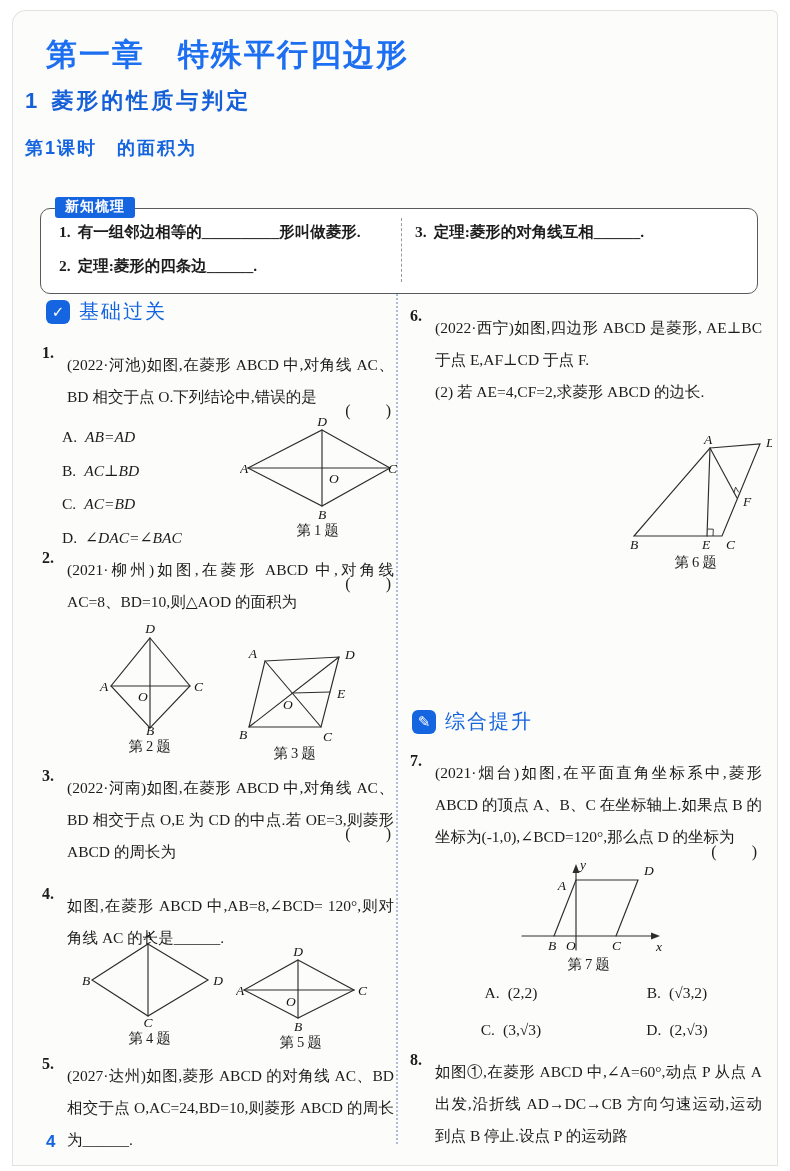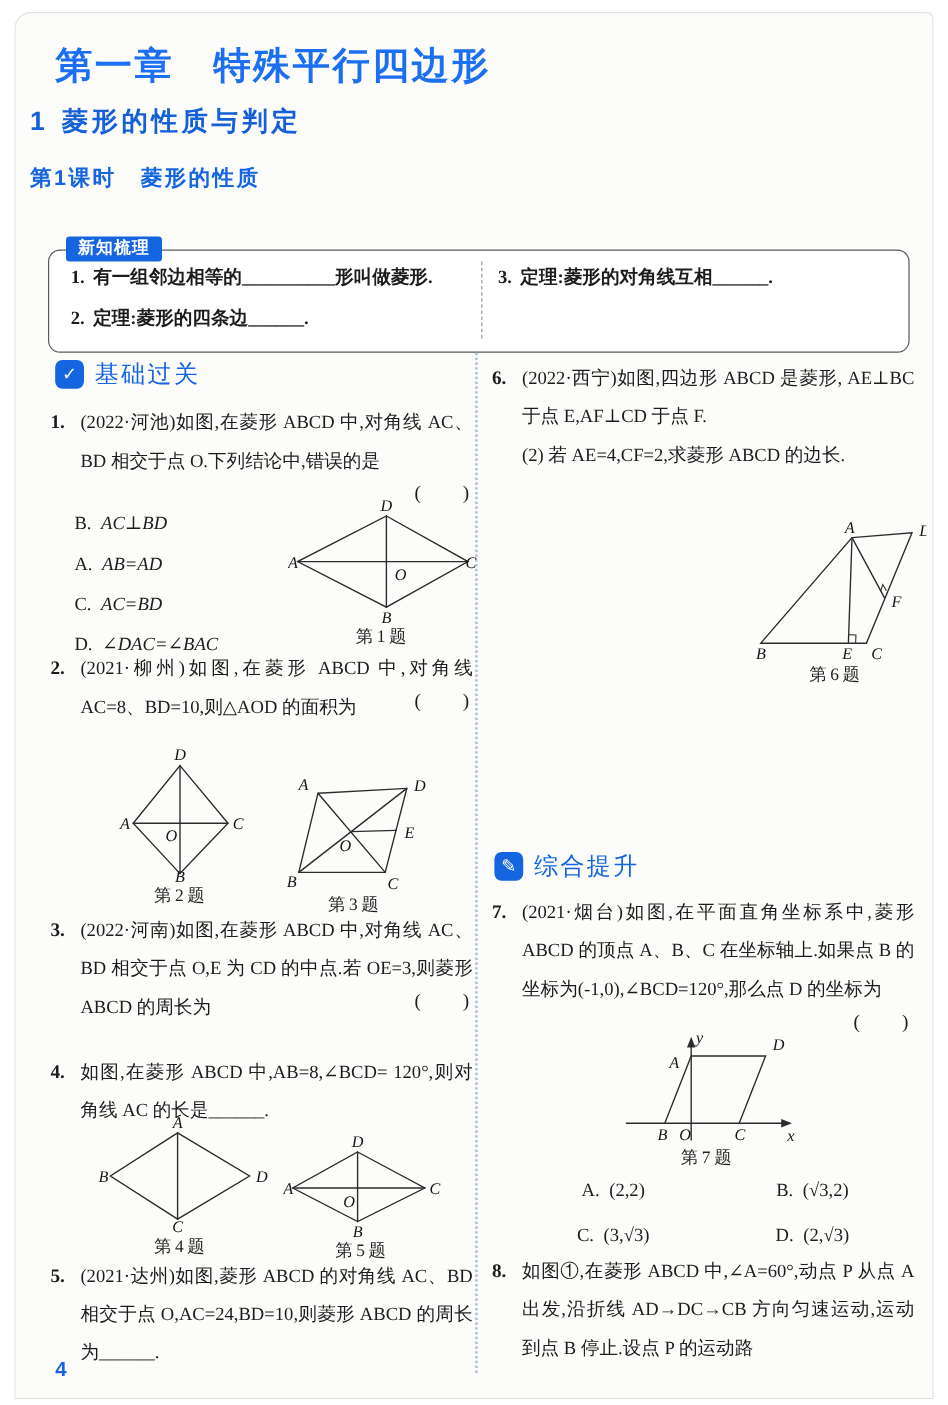--- a/index.html
+++ b/index.html
@@ -25,21 +25,21 @@
   
   .sec{display:flex;align-items:center;gap:9px;}
   .sec-icon{width:24px;height:24px;background:#1565e0;border-radius:6px;color:#fff;display:flex;
             align-items:center;justify-content:center;font-size:15px;
             font-family:"DejaVu Sans",sans-serif;font-weight:bold;flex:none;}
   .sec-label{font-family:"Liberation Sans","DejaVu Sans",sans-serif;font-weight:normal;
              font-size:20px;color:#1565e0;letter-spacing:2px;}
   
   .qb{position:absolute;display:flex;align-items:flex-start;}
   .qn{font-weight:bold;font-size:16px;width:25px;flex:none;line-height:32px;}
-  .qt{flex:1;font-size:15.5px;line-height:32px;text-align:justify;}
+  .qt{flex:1;font-size:15.5px;line-height:32px;text-align:justify;margin-top:12px;}
   .qt p{margin:0;}
   .bracket{position:absolute;font-size:16px;letter-spacing:1px;}
   .opt-col{position:absolute;font-size:15.5px;line-height:33.5px;}
   .opt-col .t{font-style:italic;margin-left:8px;}
   .opt-col .l{font-weight:normal;}
   .opt-row{position:absolute;display:flex;justify-content:space-between;font-size:15.5px;}
   .opt-row .l{margin-right:8px;}
   .q7opts{position:absolute;font-size:15.5px;}
   .q7opts .row{display:flex;height:37px;align-items:center;text-align:center;}
   .q7opts .cell{width:166px;}
@@ -60,21 +60,21 @@
 <body>
 
 <div class="shot">
   <div class="paper"></div>
 
   <div class="abs sansb chapter" style="left:46px;top:34px;">第一章　特殊平行四边形</div>
   <div class="abs center-line" style="top:86px;">
     <span class="sansb lesson-no">1</span><span class="sansb lesson">菱形的性质与判定</span>
   </div>
   <div class="abs center-line" style="top:136px;">
-    <span class="sansb session">第1课时　菱形的性质</span>
+    <span class="sansb session">第1课时　的面积为</span>
   </div>
 
   <div class="abs kbox">
     <div class="kbadge sansb">新知梳理</div>
     <div class="kitem" style="left:18px;top:11px;width:340px;">
       <span class="n">1.</span>
       <span>有一组邻边相等的__________形叫做菱形.</span>
     </div>
     <div class="kitem" style="left:18px;top:45px;width:340px;">
       <span class="n">2.</span>
@@ -93,22 +93,22 @@
     <span class="sec-icon">✓</span>
     <span class="sec-label">基础过关</span>
   </div>
 
   <div class="qb" style="left:42px;top:337px;width:352px;">
     <span class="qn">1.</span>
     <span class="qt">(2022·河池)如图,在菱形 ABCD 中,对角线 AC、BD 相交于点 O.下列结论中,错误的是</span>
     <span class="bracket" style="right:2px;top:64px;">(　　)</span>
   </div>
   <div class="abs opt-col" style="left:62px;top:420px;">
+    <div><span class="l">A.</span><span class="t">AB=AD</span></div>
     <div><span class="l">B.</span><span class="t">AC⊥BD</span></div>
-    <div><span class="l">A.</span><span class="t">AB=AD</span></div>
     <div><span class="l">C.</span><span class="t">AC=BD</span></div>
     <div><span class="l">D.</span><span class="t">∠DAC=∠BAC</span></div>
   </div>
 
   <div class="figure" style="left:240px;top:416px;width:158px;">
     <svg width="158" height="104" viewBox="0 0 158 104">
       <polygon class="geo" points="82,14 150,52 82,90 8,52"></polygon>
       <line class="geo" x1="8" y1="52" x2="150" y2="52"></line>
       <line class="geo" x1="82" y1="14" x2="82" y2="90"></line>
       <text x="82" y="10" text-anchor="middle">D</text>
@@ -188,21 +188,21 @@
       <text x="0" y="49">A</text>
       <text x="131" y="49" text-anchor="end">C</text>
       <text x="62" y="85" text-anchor="middle">B</text>
       <text x="50" y="60">O</text>
     </svg>
     <div class="figcap">第5题</div>
   </div>
 
   <div class="qb" style="left:42px;top:1048px;width:352px;">
     <span class="qn">5.</span>
-    <span class="qt">(2021·达州)如图,菱形 ABCD 的对角线 AC、BD 相交于点 O,AC=24,BD=10,则菱形 ABCD 的周长为______.</span>
+    <span class="qt">(2027·达州)如图,菱形 ABCD 的对角线 AC、BD 相交于点 O,AC=24,BD=10,则菱形 ABCD 的周长为______.</span>
   </div>
 
   <div class="abs pagenum" style="left:46px;top:1132px;">4</div>
 
   <div class="qb" style="left:410px;top:300px;width:352px;">
     <span class="qn">6.</span>
     <span class="qt">
       <p>(2022·西宁)如图,四边形 ABCD 是菱形, AE⊥BC 于点 E,AF⊥CD 于点 F.</p>
       <p>(2) 若 AE=4,CF=2,求菱形 ABCD 的边长.</p>
     </span>

